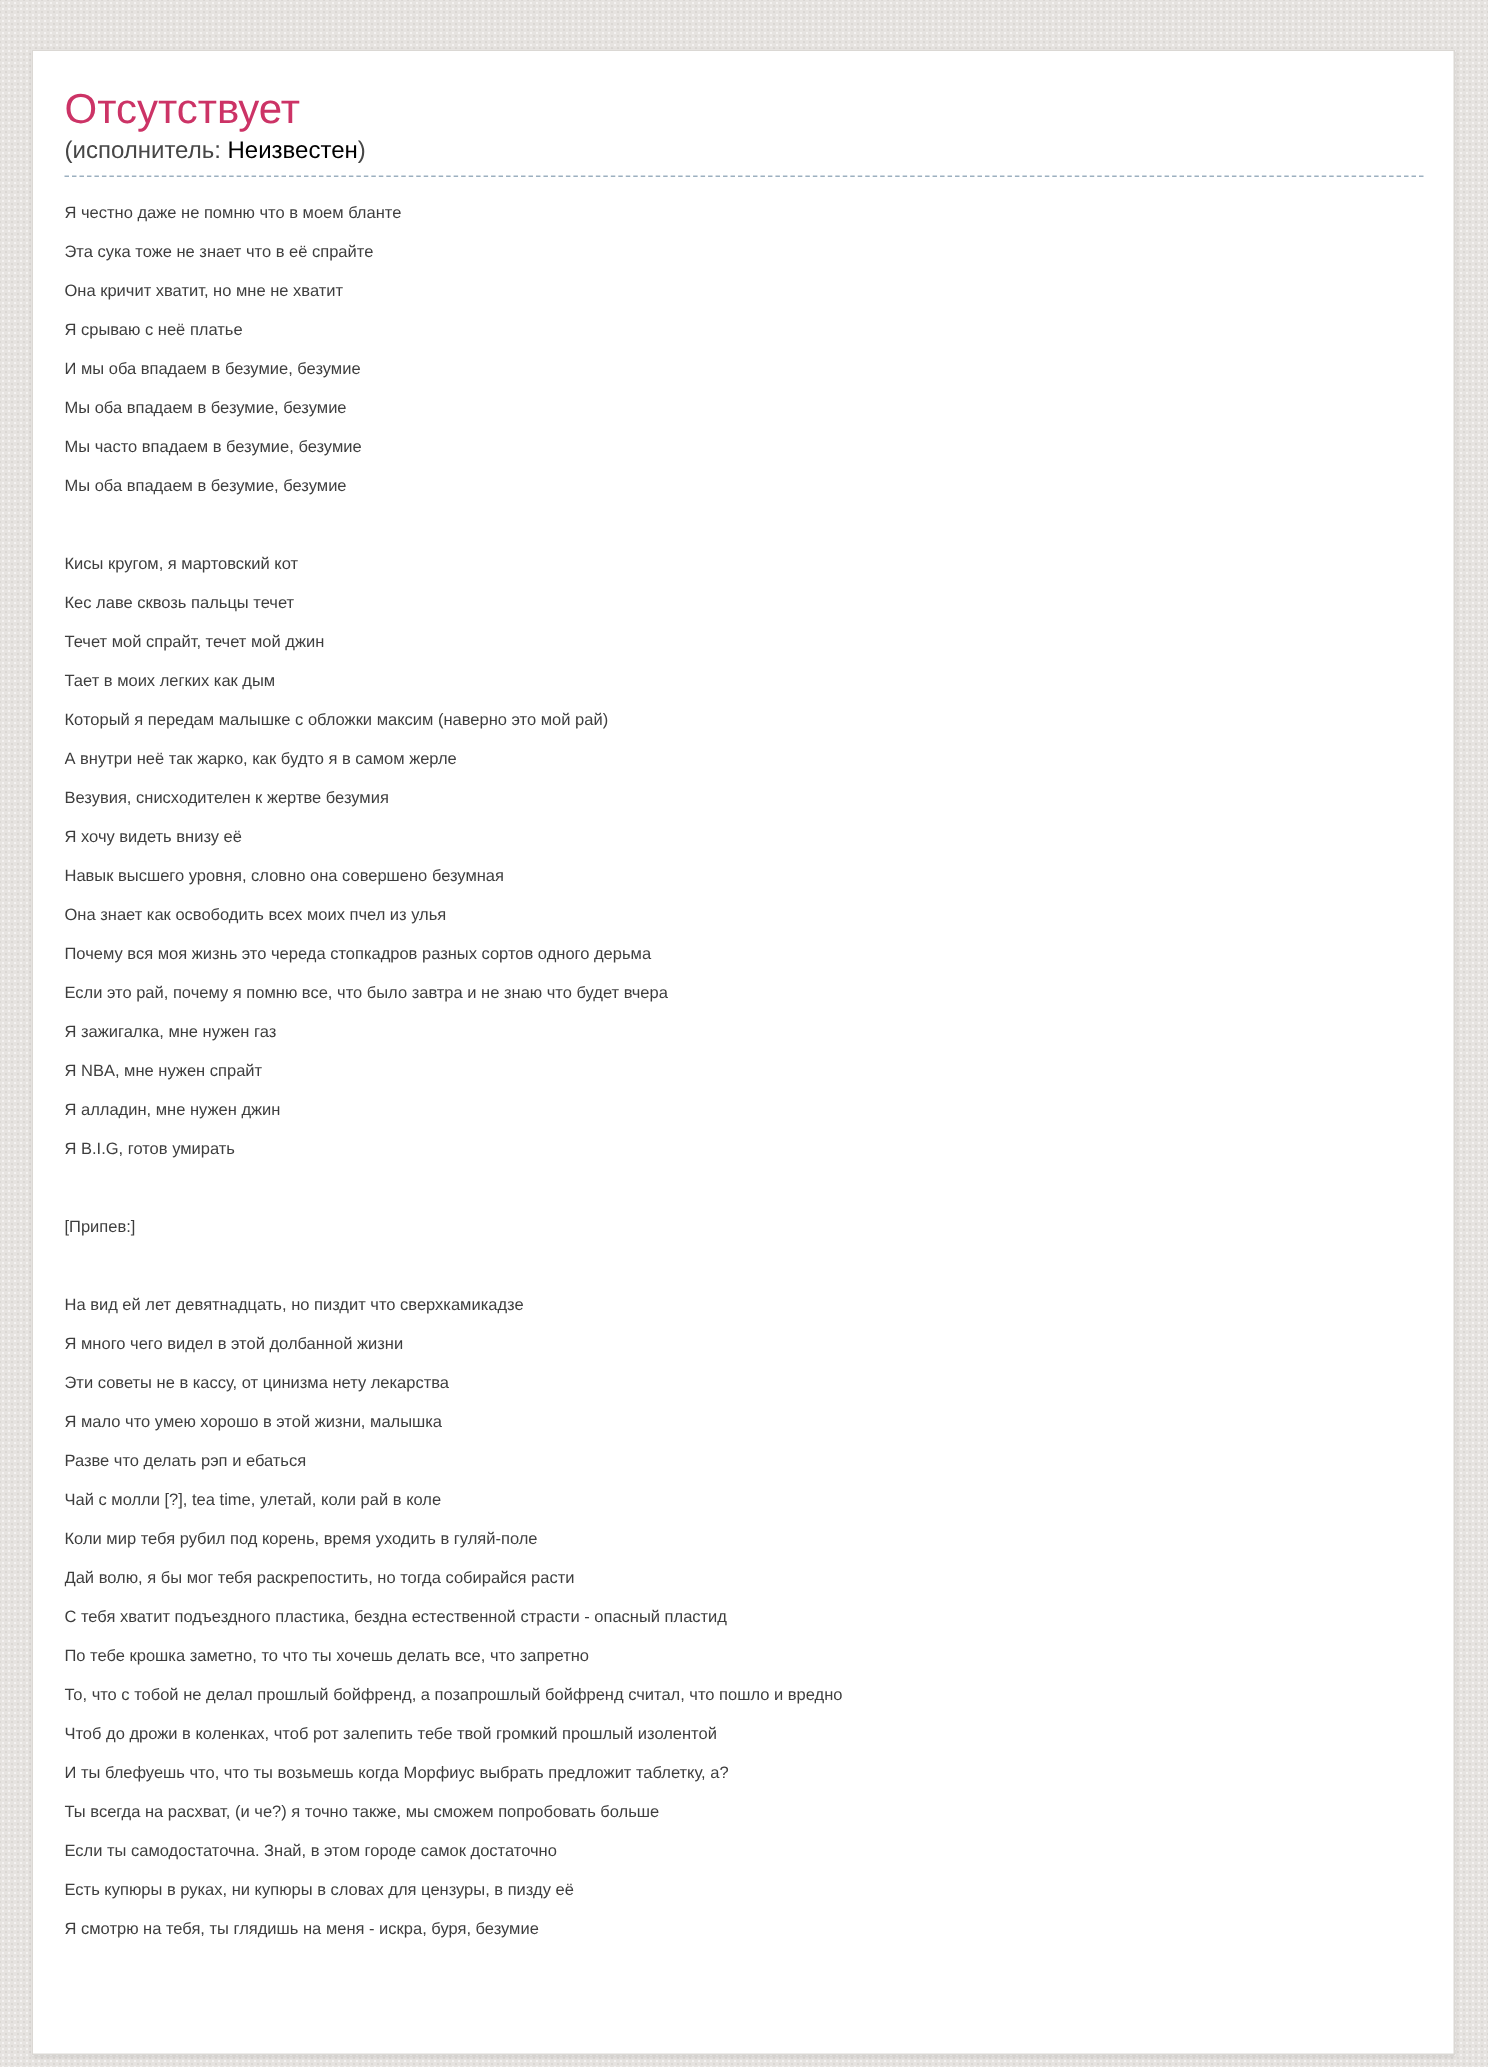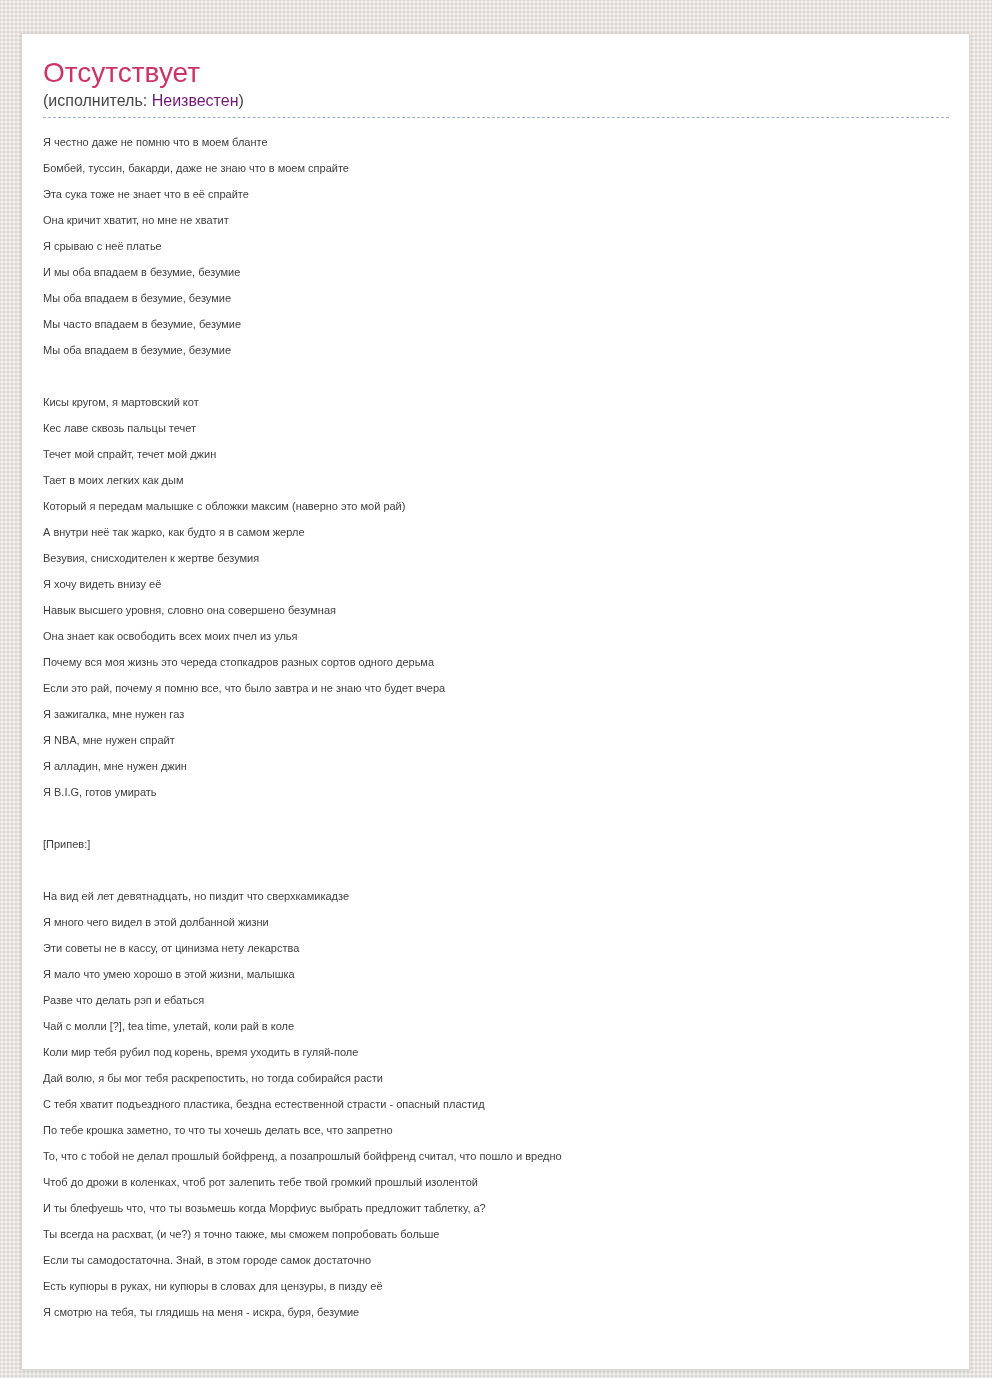--- a/index.html
+++ b/index.html
@@ -66,26 +66,25 @@
   .line {
     white-space: pre;
   }
 </style>
 </head>
 <body>
 
 <div class="card">
   <div class="header" style="border-bottom-color: rgb(156, 176, 192);">
     <h1 class="song-title" style="color: rgb(204, 51, 102);">Отсутствует</h1>
-    <div class="artist-line"><span>(исполнитель: </span><a class="artist-link" href="#" style="color: #701a75;">Неизвестен</a><span>)</span></div>
+    <div class="artist-line"><span>(исполнитель: </span><a class="artist-link" href="#" style="color: #000000;">Неизвестен</a><span>)</span></div>
   </div>
   <div class="lyrics" id="lyrics" style="color: rgb(62, 62, 62);">
       <div class="stanza">
         <div class="line">Я честно даже не помню что в моем бланте</div>
-        <div class="line">Бомбей, туссин, бакарди, даже не знаю что в моем спрайте</div>
         <div class="line">Эта сука тоже не знает что в её спрайте</div>
         <div class="line">Она кричит хватит, но мне не хватит</div>
         <div class="line">Я срываю с неё платье</div>
         <div class="line">И мы оба впадаем в безумие, безумие</div>
         <div class="line">Мы оба впадаем в безумие, безумие</div>
         <div class="line">Мы часто впадаем в безумие, безумие</div>
         <div class="line">Мы оба впадаем в безумие, безумие</div>
       </div>
       <div class="stanza">
         <div class="line">Кисы кругом, я мартовский кот</div>

